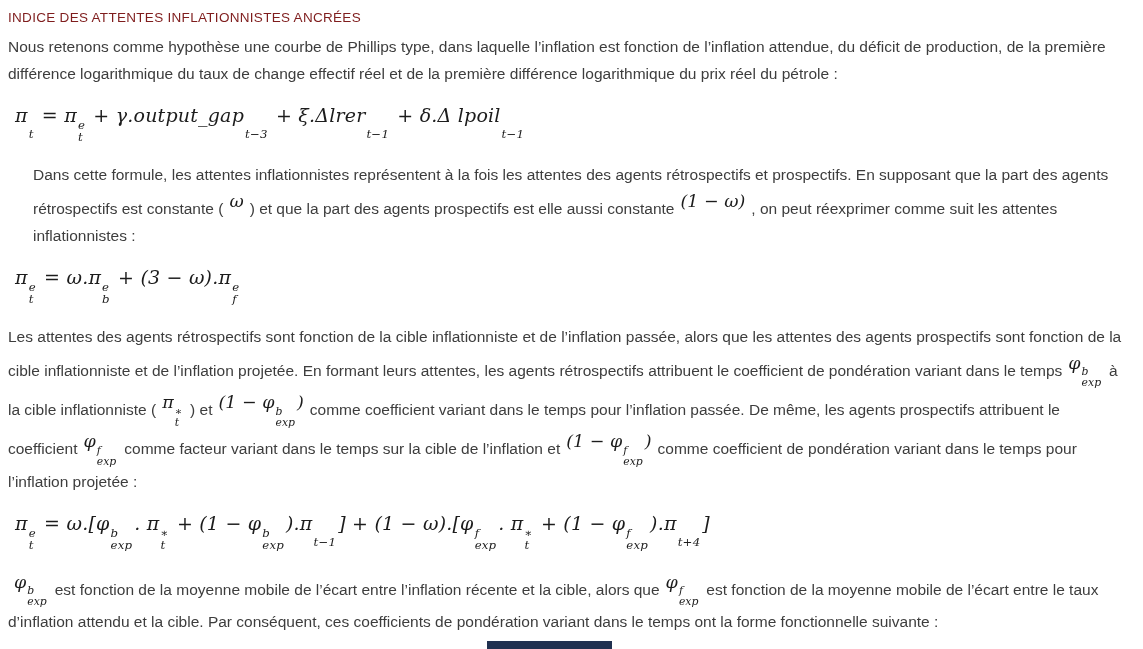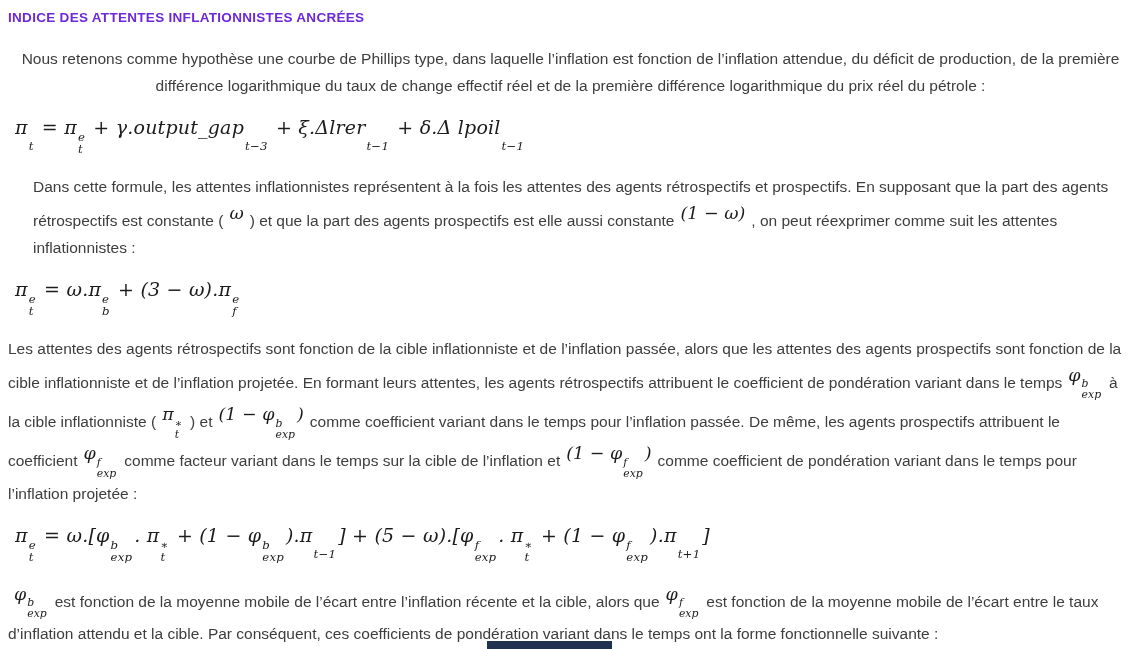--- a/index.html
+++ b/index.html
@@ -8,35 +8,35 @@
     width: 1143px; height: 649px;
     background: #ffffff;
     font-family: "Liberation Sans", sans-serif;
     color: #3d3d3d;
     overflow: hidden;
     position: relative;
   }
   .page { padding: 8px 10px 0 8px; }
 
   .doc-title {
-    color: #6d28d9;
+    color: #7f1d1d;
     font-size: 13.5px;
-    font-weight: 700;
+    font-weight: 400;
     letter-spacing: 0.3px;
     margin: 2px 0 0 0;
   }
 
   .para {
     font-size: 15.5px;
     line-height: 27px;
     margin: 0;
     width: 1125px;
     color: #3d3d3d;
   }
-  .p1 { margin-top: 20px; text-align: center; }
+  .p1 { margin-top: 8px; }
   .p2 { margin-top: 14px; margin-left: 25px; }
   .p3 { margin-top: 16px; }
   .p4 { margin-top: 10px; }
 
   
   .dformula {
     font-family: "DejaVu Serif", serif;
     font-style: italic;
     font-size: 19px;
     color: #1c1c1c;
@@ -142,32 +142,32 @@
           <span class="sub">exp</span>
         </span></span><span class="tok">. </span><span class="tok">π<span class="scripts">
           <span class="sup">∗</span>
           <span class="sub">t</span>
         </span></span><span class="tok"> + (1 − </span><span class="tok">φ<span class="scripts">
           <span class="sup">b</span>
           <span class="sub">exp</span>
         </span></span><span class="tok">).</span><span class="tok">π<span class="scripts">
           <span class="sup"></span>
           <span class="sub">t−1</span>
-        </span></span><span class="tok">] + (5 − ω).[</span><span class="tok">φ<span class="scripts">
+        </span></span><span class="tok">] + (1 − ω).[</span><span class="tok">φ<span class="scripts">
           <span class="sup">f</span>
           <span class="sub">exp</span>
         </span></span><span class="tok">. </span><span class="tok">π<span class="scripts">
           <span class="sup">∗</span>
           <span class="sub">t</span>
         </span></span><span class="tok"> + (1 − </span><span class="tok">φ<span class="scripts">
           <span class="sup">f</span>
           <span class="sub">exp</span>
         </span></span><span class="tok">).</span><span class="tok">π<span class="scripts">
           <span class="sup"></span>
-          <span class="sub">t+1</span>
+          <span class="sub">t+4</span>
         </span></span><span class="tok">]</span></div>
 
   <p class="para p4"><span class="imath"><span class="tok">φ<span class="scripts">
             <span class="sup">b</span>
             <span class="sub">exp</span>
           </span></span></span>est fonction de la moyenne mobile de l’écart entre l’inflation récente et la cible, alors que<span class="imath"><span class="tok">φ<span class="scripts">
             <span class="sup">f</span>
             <span class="sub">exp</span>
           </span></span></span>est fonction de la moyenne mobile de l’écart entre le taux d’inflation attendu et la cible. Par conséquent, ces coefficients de pondération variant dans le temps ont la forme fonctionnelle suivante&nbsp;:</p>
 

